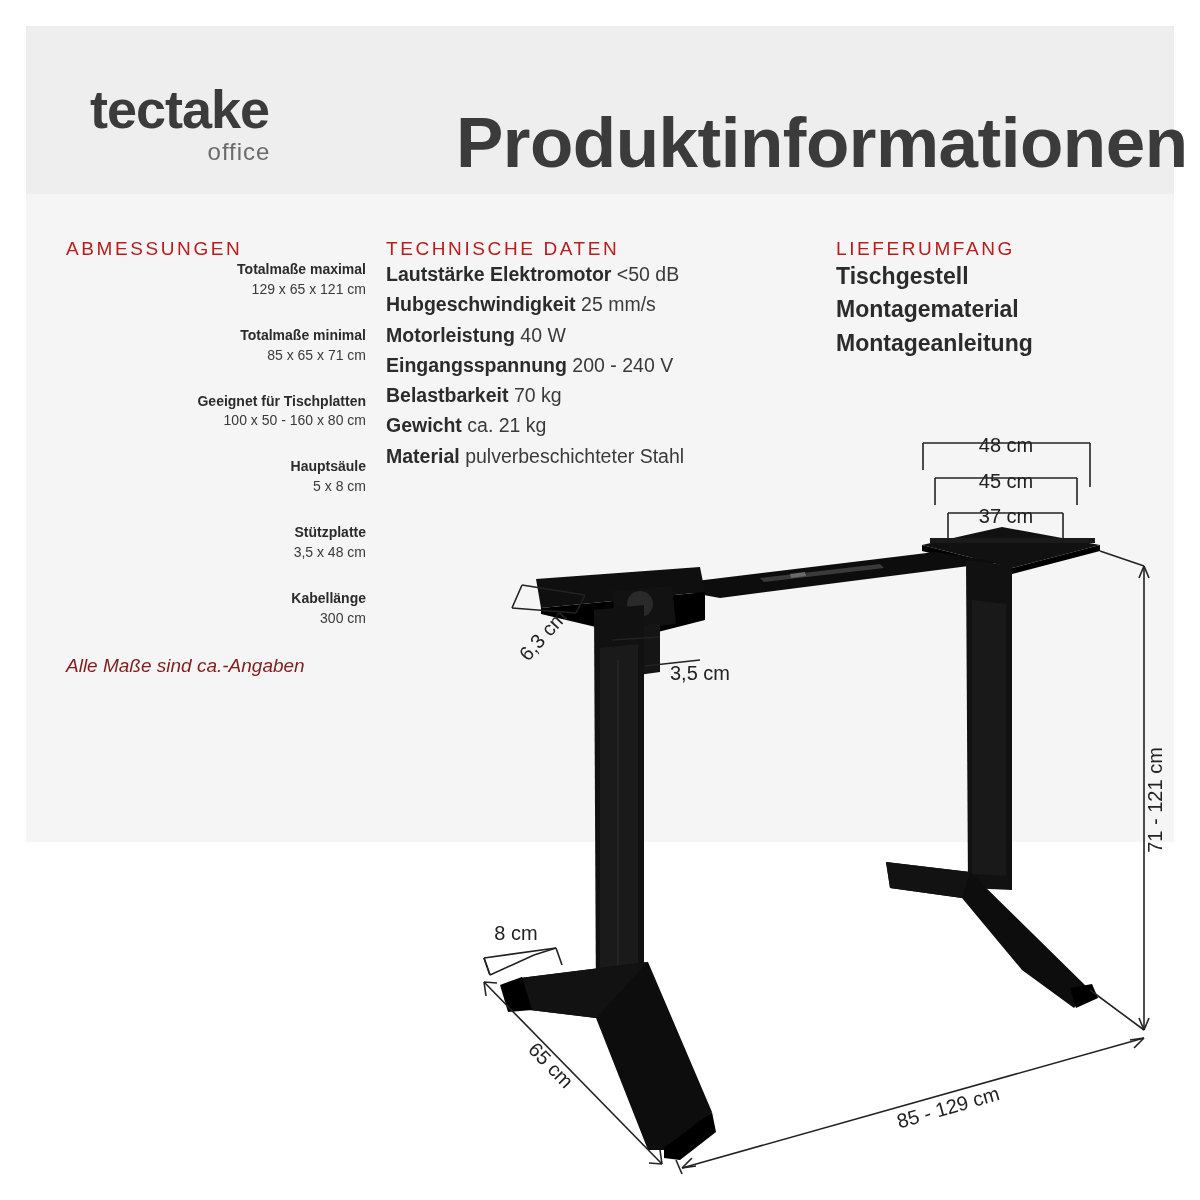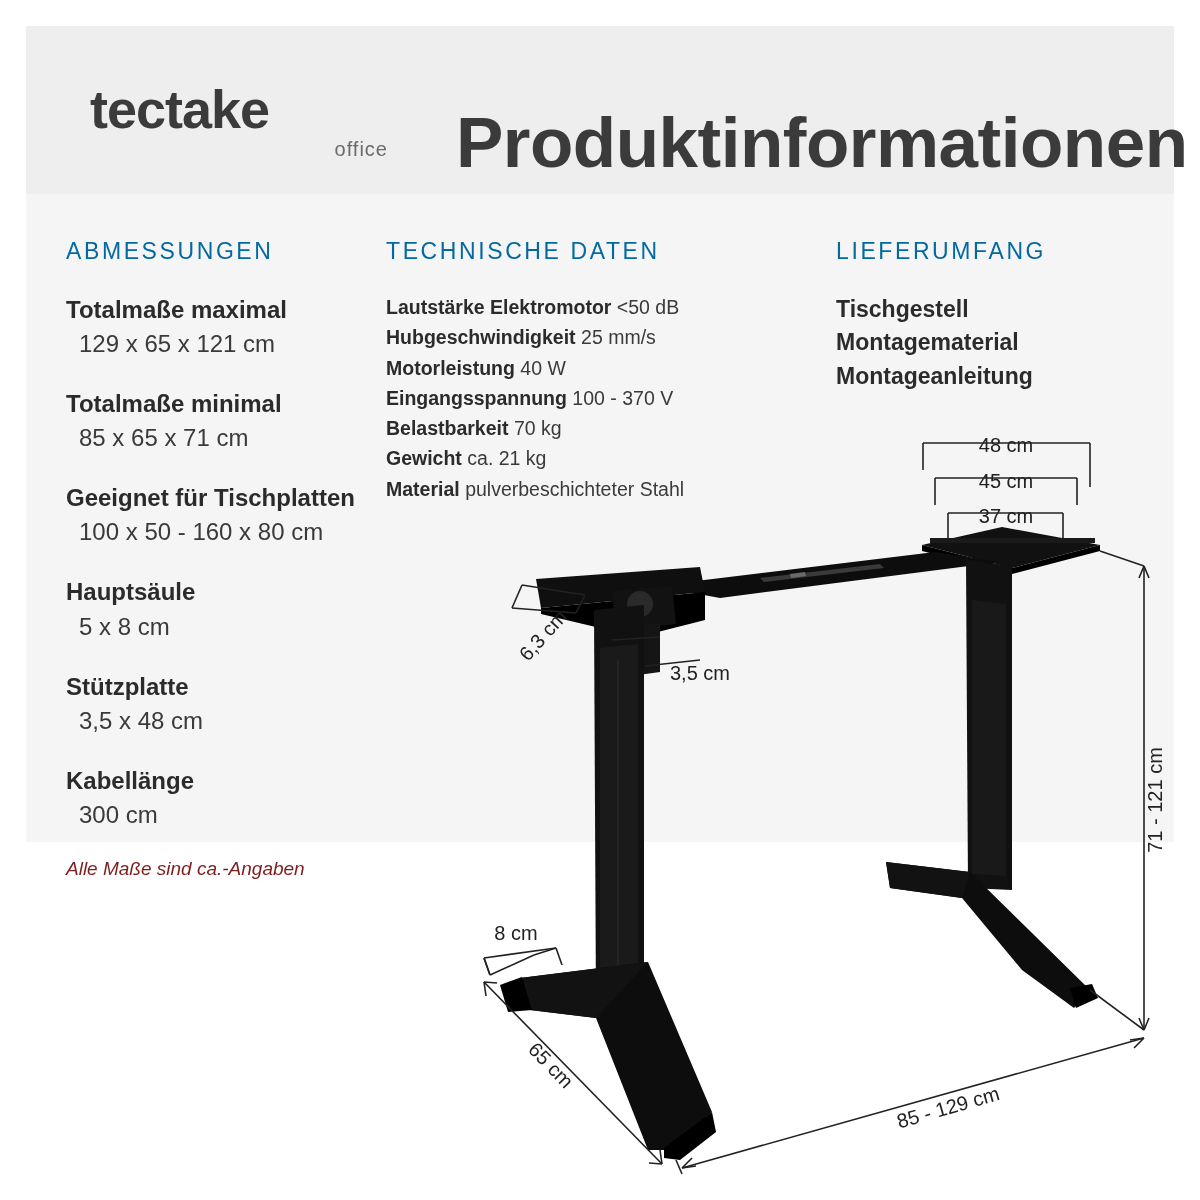--- a/index.html
+++ b/index.html
@@ -39,22 +39,22 @@
     width: 300px;
   }
   .logo-word {
     font-size: 54px;
     font-weight: bold;
     letter-spacing: -1px;
     color: #3b3b3b;
     line-height: 1;
   }
   .logo-sub {
-    text-align: right;
-    font-size: 20px;
+    text-align: center;
+    font-size: 24px;
     color: #6b6b6b;
     letter-spacing: 1px;
     margin-top: 2px;
     margin-right: 2px;
   }
   .header-title {
     position: absolute;
     left: 430px;
     top: 76px;
     font-size: 71px;
@@ -74,30 +74,30 @@
   }
   .col {
     position: absolute;
     top: 44px;
   }
   .col-1 { left: 40px;  width: 300px; }
   .col-2 { left: 360px; width: 420px; }
   .col-3 { left: 810px; width: 320px; }
 
   .col-head {
-    font-size: 23px;
-    color: #0369a1;
+    font-size: 19px;
+    color: #b91c1c;
     letter-spacing: 2.6px;
-    margin-bottom: 28px;
     font-weight: normal;
   }
   .spec {
     margin-bottom: 26px;
-    font-size: 24px;
+    font-size: 14px;
     line-height: 1.42;
+    text-align: right;
   }
   .spec .label {
     font-weight: bold;
     color: #2b2b2b;
     display: block;
   }
   .spec .value {
     color: #3a3a3a;
     display: block;
     margin-left: 13px;
@@ -193,21 +193,21 @@
       <div class="line">
         <b>Hubgeschwindigkeit</b>
         <span>25 mm/s</span>
       </div>
       <div class="line">
         <b>Motorleistung</b>
         <span>40 W</span>
       </div>
       <div class="line">
         <b>Eingangsspannung</b>
-        <span>100 - 370 V</span>
+        <span>200 - 240 V</span>
       </div>
       <div class="line">
         <b>Belastbarkeit</b>
         <span>70 kg</span>
       </div>
       <div class="line">
         <b>Gewicht</b>
         <span>ca. 21 kg</span>
       </div>
       <div class="line">

